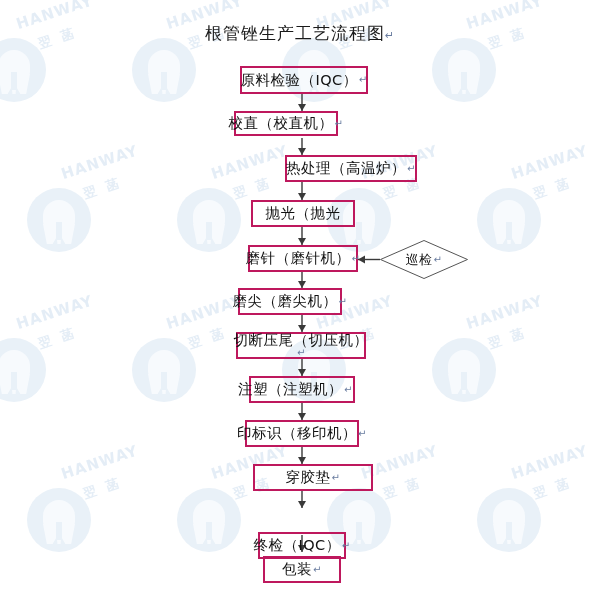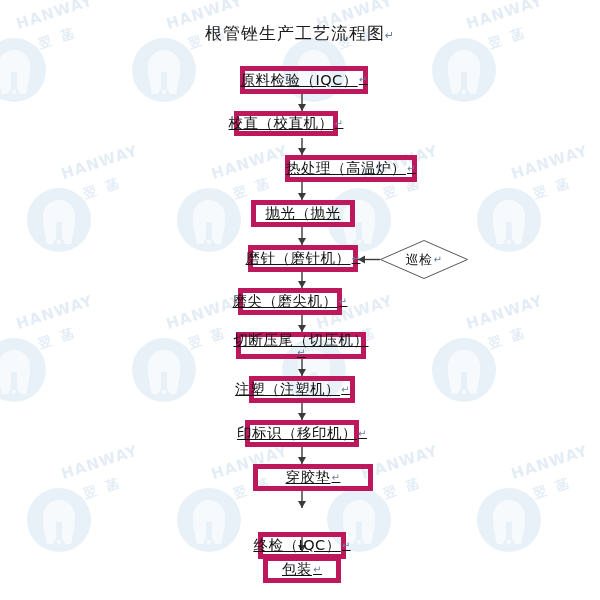--- a/index.html
+++ b/index.html
@@ -109,31 +109,30 @@
     font-size: 17px;
     color: #1a1a1a;
     letter-spacing: 1px;
     white-space: nowrap;
   }
   #chart-title .pilcrow { font-size: 11px; color: #6a7da0; }
 
   .node {
     position: absolute;
     box-sizing: border-box;
-    border: 5px solid #be185d;
+    border: 2px solid #be185d;
     background: transparent;
     color: #111111;
     font-size: 14.5px;
     line-height: 1;
     display: flex;
     align-items: center;
     justify-content: center;
     white-space: nowrap;
     letter-spacing: 0.5px;
-    text-decoration: underline;
   }
   .node .pilcrow {
     font-size: 10px;
     color: #6a7da0;
     margin-left: 1px;
   }
 
   .decision {
     position: absolute;
     box-sizing: border-box;

